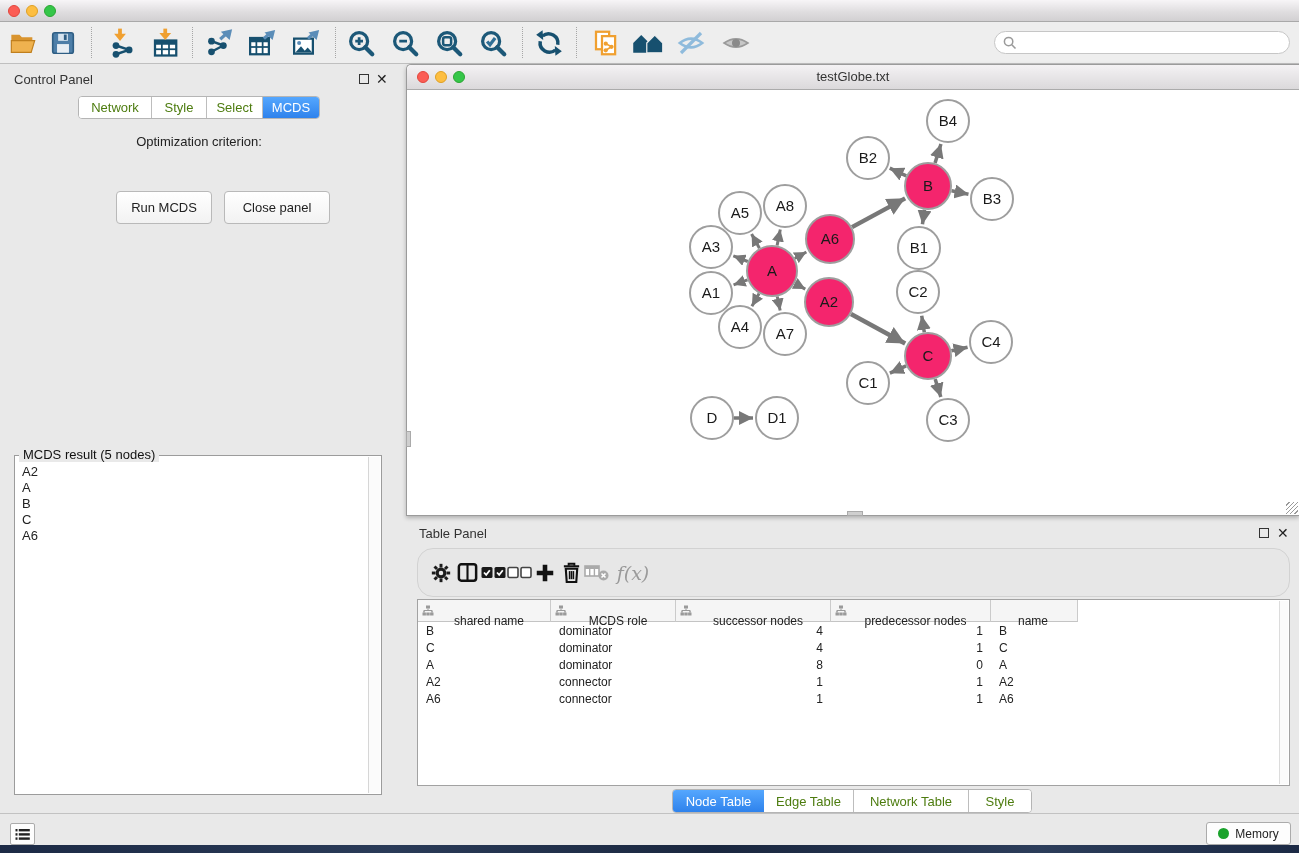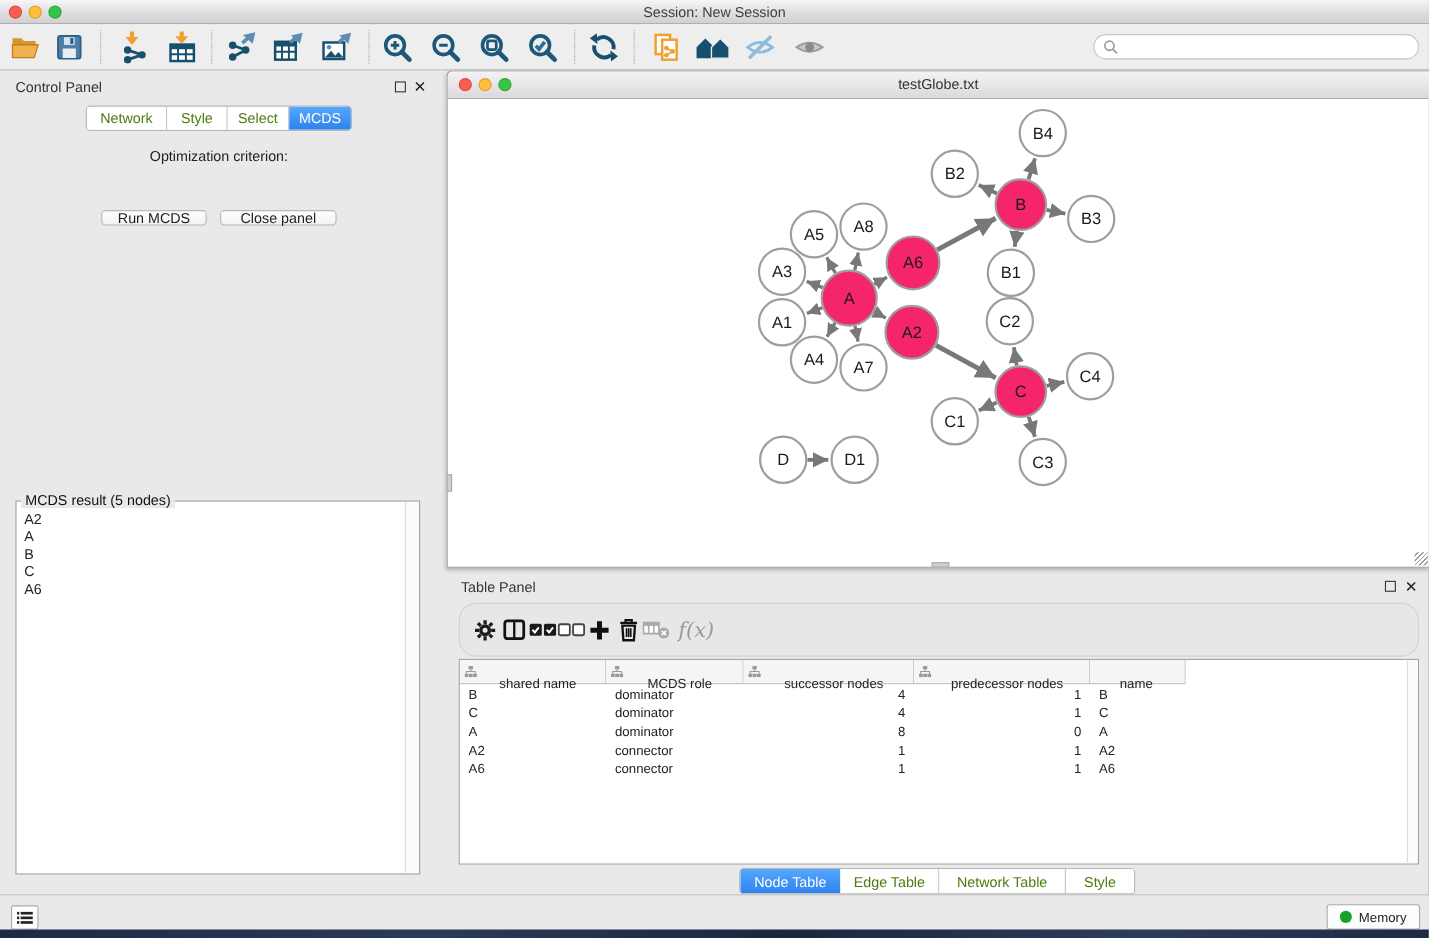--- a/index.html
+++ b/index.html
@@ -34,22 +34,22 @@
   .segtab:last-child{border-right:none;}
   .segtab.active{background:linear-gradient(#55a7fe,#2e82ec);color:#fff;border-right:none;}
   .opt-label{position:absolute;left:0;top:134px;width:398px;text-align:center;font-size:13px;color:#222;}
   .dropdown{position:absolute;left:43px;top:156px;width:314px;height:24px;background:#fff;border:1px solid #b9b9b9;
     border-radius:4px;box-sizing:border-box;display:flex;align-items:center;}
   .dropdown .val{flex:1;font-size:13px;padding-left:8px;white-space:nowrap;overflow:hidden;}
   .stepper{width:20px;height:22px;border-radius:3px;background:linear-gradient(#5aabff,#2d7fe9);margin-right:1px;
     display:flex;flex-direction:column;align-items:center;justify-content:center;gap:3px;}
   .tri-up{width:0;height:0;border-left:4px solid transparent;border-right:4px solid transparent;border-bottom:5px solid #fff;}
   .tri-dn{width:0;height:0;border-left:4px solid transparent;border-right:4px solid transparent;border-top:5px solid #fff;}
-  .btn{position:absolute;height:14px;background:linear-gradient(#ffffff,#f2f2f2);border:1px solid #b9b9b9;border-radius:4px;
-    font-size:13px;color:#222;display:flex;align-items:center;justify-content:center;box-sizing:border-box;}
+  .btn{position:absolute;height:33px;background:linear-gradient(#ffffff,#f2f2f2);border:1px solid #b9b9b9;border-radius:4px;
+    font-size:13px;color:#222;display:flex;align-items:center;justify-content:center;box-sizing:border-box;margin-left:24px;}
   .fieldset{position:absolute;left:14px;top:455px;width:368px;height:340px;border:1px solid #9c9c9c;box-sizing:border-box;background:#fff;}
   .fieldset .legend{position:absolute;top:-9px;left:4px;background:#e9e9e9;padding:0 4px;font-size:13px;color:#111;}
   .mcds-list{position:absolute;left:2px;top:7px;right:13px;bottom:2px;background:#fff;font-size:13px;overflow:hidden;}
   .mcds-list .item{padding:1.5px 0 1.5px 5px;line-height:13px;}
   .vtrack{position:absolute;top:1px;right:1px;bottom:1px;width:11px;background:#fbfbfb;border-left:1px solid #d6d6d6;}
   
   .netwin{position:absolute;left:406px;top:64px;width:893px;height:452px;background:#fff;
     border:1px solid #9b9b9b;border-right:none;border-radius:5px 0 0 0;box-sizing:border-box;
     box-shadow:0 2px 4px rgba(0,0,0,.25);}
   .netwin-tb{position:absolute;left:0;top:0;right:0;height:24px;background:linear-gradient(#f4f2f4,#dbd9db);
@@ -93,21 +93,20 @@
 <body>
 
 <div id="app">
 
   <div class="titlebar">
     <div class="lights">
       <span class="light red"></span>
       <span class="light yellow"></span>
       <span class="light green"></span>
     </div>
-    <div class="title">Session: New Session</div>
   </div>
 
   <div class="toolbar">
     <div class="tbtn" style="left:4px">
       <svg width="28" height="26" viewBox="0 0 24 22">
           <path d="M2 4h7l2 2h9v3H2z" fill="#d9942f"></path>
           <path d="M2 9h20l-3 10H2z" fill="#efb24f" stroke="#c07f1d" stroke-width="1"></path>
         </svg>
     </div>
     <div class="tbtn" style="left:44px">

